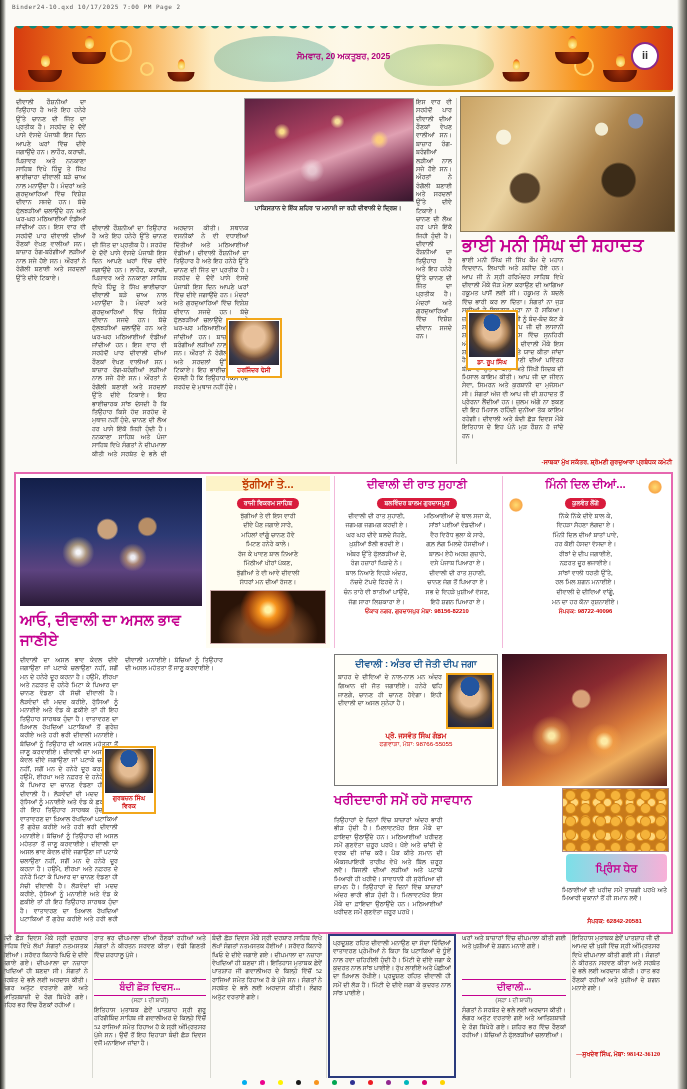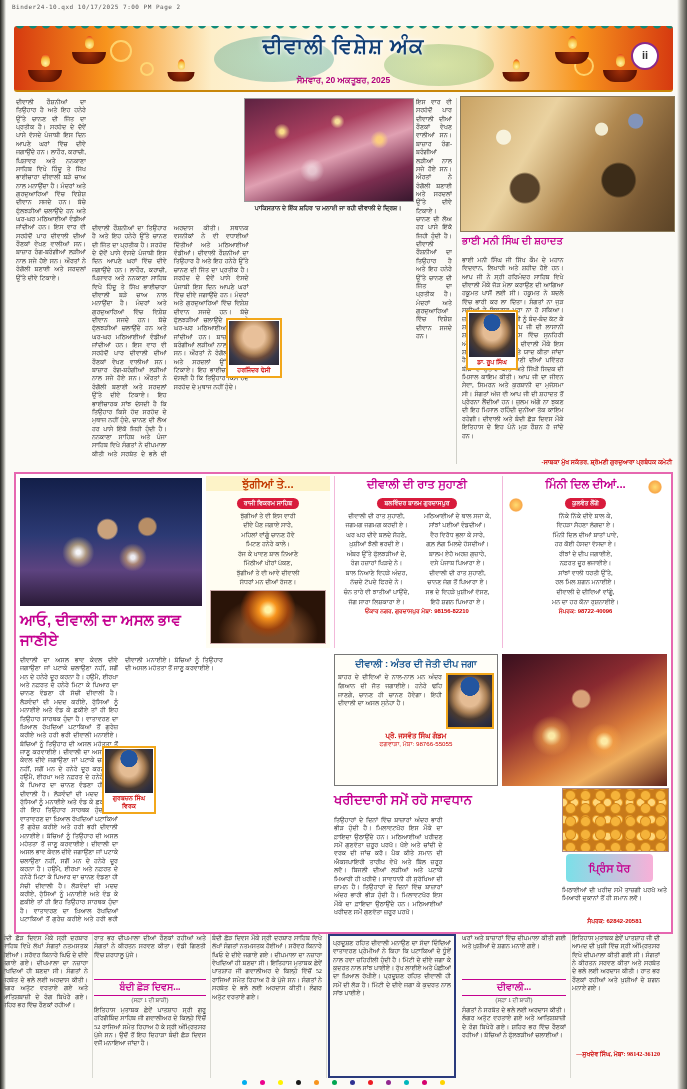--- a/index.html
+++ b/index.html
@@ -90,21 +90,21 @@
   .a1-left{position:absolute;left:2px;top:2px;width:70px;height:364px;}
   .a1-head{position:absolute;left:78px;top:2px;width:148px;font-size:15.5px;line-height:1.32;}
   .a1-photo{position:absolute;left:230px;top:2px;width:168px;margin:0;}
   .a1-photo .ph{width:168px;height:102px;border:1px solid #999;}
   .a1-photo figcaption{font-size:6.2px;font-weight:bold;color:#222;text-align:center;padding-top:2px;}
   .a1-right{position:absolute;left:402px;top:2px;width:36px;height:364px;}
   .a1-body{position:absolute;left:78px;top:128px;width:320px;height:238px;column-count:4;column-gap:7px;}
   .a1-author{left:212px;top:222px;width:50px;}
   .art2{position:absolute;left:446px;top:0;width:213px;height:372px;}
   .a2-photo{position:absolute;left:0;top:0;width:213px;height:134px;border:1px solid #8a7a5a;}
-  .a2-head{position:absolute;left:2px;top:139px;width:210px;font-size:10px;}
+  .a2-head{position:absolute;left:2px;top:139px;width:210px;font-size:18px;}
   .a2-body{position:absolute;left:2px;top:160px;width:210px;height:196px;column-count:2;column-gap:7px;}
   .a2-author{left:6px;top:214px;width:46px;}
   .a2-credit{position:absolute;left:2px;bottom:2px;width:210px;}
   
   .midbox{position:absolute;left:14px;top:472px;width:655px;height:458px;background:#fff;
         border:2px solid #e667b0;}
   .ph-fam{position:absolute;left:4px;top:4px;width:182px;height:128px;}
   .poem{position:absolute;top:2px;height:172px;overflow:hidden;text-align:center;}
   .p1{left:190px;width:124px;background:#fffdf2;}
   .p2{left:318px;width:164px;border-left:1px solid #f2b8da;}
@@ -129,21 +129,21 @@
   .gandam h3{font-size:9.5px;color:#14518c;text-align:center;line-height:1.25;}
   .gandam-row{display:flex;gap:4px;margin-top:3px;}
   .gandam-txt{flex:1;font-size:6.3px;line-height:1.4;text-align:justify;color:#222;}
   .gandam-ph{width:44px;height:52px;border:2px solid #f2a71b;flex:none;}
   .gandam-name{font-size:7px;font-weight:bold;color:#cc0000;text-align:center;margin-top:3px;}
   .gandam-phone{font-size:6.2px;color:#cc0000;text-align:center;}
   .ph-cel{position:absolute;left:486px;top:180px;width:165px;height:132px;}
   .shop-head{position:absolute;left:318px;top:318px;width:240px;font-size:13px;}
   .shop-body{position:absolute;left:318px;top:342px;width:224px;height:110px;column-count:2;column-gap:7px;}
   .ph-sw{position:absolute;left:546px;top:314px;width:105px;height:62px;border:1px solid #a88;}
-  .prince{position:absolute;left:550px;top:380px;width:87px;height:28px;border-radius:4px;
+  .prince{position:absolute;left:550px;top:380px;width:101px;height:28px;border-radius:4px;
         background:linear-gradient(90deg,#7ae0e8,#f8b0d8);color:#c4008f;font-weight:bold;
         font-size:11px;text-align:center;line-height:28px;}
   .shop-side{position:absolute;left:546px;top:412px;width:105px;height:30px;}
   .shop-contact{position:absolute;left:546px;top:444px;width:105px;font-size:6px;color:#cc0000;
         font-weight:bold;text-align:center;}
   
   .botrow{position:absolute;left:2px;top:934px;width:659px;height:144px;font-family:Liberation Serif, serif;}
   .bcol{position:absolute;top:0;height:144px;overflow:hidden;}
   .rule-r{border-right:1px solid #d9d9d2;padding-right:4px;}
   .c1{left:0;width:86px;}
@@ -193,21 +193,20 @@
       </div>
     <div class="diya d5">
         <div class="flame"></div>
         <div class="bowl"></div>
       </div>
     <div class="diya d6">
         <div class="flame"></div>
         <div class="bowl"></div>
       </div>
     <div class="mast-center">
-      <h1 class="mast-title">ਦੀਵਾਲੀ ਵਿਸ਼ੇਸ਼ ਅੰਕ</h1>
       <div class="mast-date">ਸੋਮਵਾਰ, 20 ਅਕਤੂਬਰ, 2025</div>
     </div>
     <div class="page-circle">ii</div>
   </header>
 
   <section class="row1">
     <article class="art1">
       <div class="a1-left body-txt">ਦੀਵਾਲੀ ਰੌਸ਼ਨੀਆਂ ਦਾ ਤਿਉਹਾਰ ਹੈ ਅਤੇ ਇਹ ਹਨੇਰੇ ਉੱਤੇ ਚਾਨਣ ਦੀ ਜਿੱਤ ਦਾ ਪ੍ਰਤੀਕ ਹੈ। ਸਰਹੱਦ ਦੇ ਦੋਵੇਂ ਪਾਸੇ ਵੱਸਦੇ ਪੰਜਾਬੀ ਇਸ ਦਿਨ ਆਪਣੇ ਘਰਾਂ ਵਿੱਚ ਦੀਵੇ ਜਗਾਉਂਦੇ ਹਨ। ਲਾਹੌਰ, ਕਰਾਚੀ, ਪਿਸ਼ਾਵਰ ਅਤੇ ਨਨਕਾਣਾ ਸਾਹਿਬ ਵਿਖੇ ਹਿੰਦੂ ਤੇ ਸਿੱਖ ਭਾਈਚਾਰਾ ਦੀਵਾਲੀ ਬੜੇ ਚਾਅ ਨਾਲ ਮਨਾਉਂਦਾ ਹੈ। ਮੰਦਰਾਂ ਅਤੇ ਗੁਰਦੁਆਰਿਆਂ ਵਿੱਚ ਵਿਸ਼ੇਸ਼ ਦੀਵਾਨ ਸਜਦੇ ਹਨ। ਬੱਚੇ ਫੁੱਲਝੜੀਆਂ ਚਲਾਉਂਦੇ ਹਨ ਅਤੇ ਘਰ-ਘਰ ਮਠਿਆਈਆਂ ਵੰਡੀਆਂ ਜਾਂਦੀਆਂ ਹਨ। ਇਸ ਵਾਰ ਵੀ ਸਰਹੱਦੋਂ ਪਾਰ ਦੀਵਾਲੀ ਦੀਆਂ ਰੌਣਕਾਂ ਵੇਖਣ ਵਾਲੀਆਂ ਸਨ। ਬਾਜ਼ਾਰ ਰੰਗ-ਬਰੰਗੀਆਂ ਲੜੀਆਂ ਨਾਲ ਸਜੇ ਹੋਏ ਸਨ। ਔਰਤਾਂ ਨੇ ਰੰਗੋਲੀ ਬਣਾਈ ਅਤੇ ਸਰਦਲਾਂ ਉੱਤੇ ਦੀਵੇ ਟਿਕਾਏ।</div>
       <figure class="a1-photo">
         <div class="ph ph-pak"></div>

